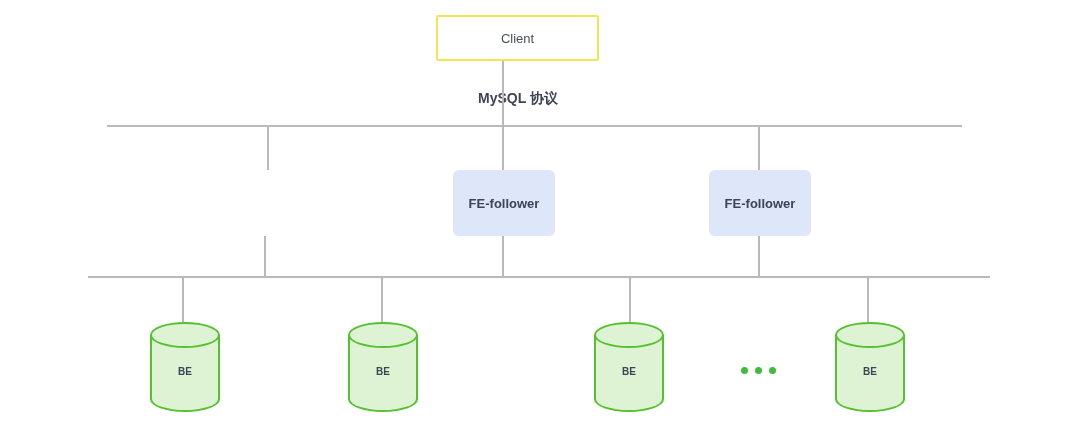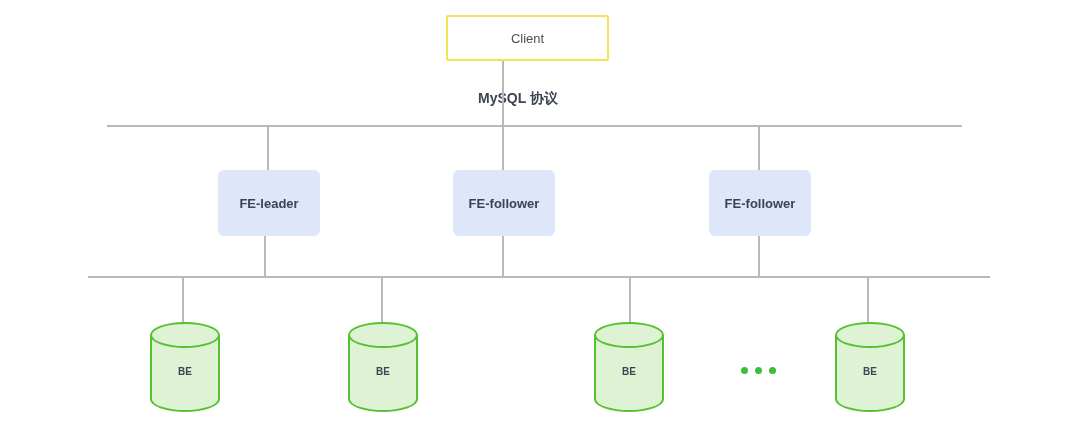--- a/index.html
+++ b/index.html
@@ -27,21 +27,21 @@
   }
   .v-line{
     position:absolute;width:1.5px;background:var(--line);
   }
   .node{
     position:absolute;
     display:flex;align-items:center;justify-content:center;
     box-sizing:border-box;
   }
   .client{
-    left:446px;top:15px;width:163px;height:46px;
+    left:436px;top:15px;width:163px;height:46px;
     background:var(--client-bg);
     border:2px solid var(--client-border);
     border-radius:2px;
     font-size:13px;color:var(--client-text);
   }
   .protocol{
     position:absolute;left:438px;top:90px;width:160px;
     text-align:center;
     font-size:14px;font-weight:bold;color:var(--node-text);
   }
@@ -109,23 +109,20 @@
   <div class="v-line" style="left:264px;top:236px;height:41px;"></div>
   <div class="v-line" style="left:502px;top:235px;height:42px;"></div>
   <div class="v-line" style="left:758px;top:236px;height:41px;"></div>
   <div class="h-line" style="left:88px;top:276px;width:902px;"></div>
 
   <div class="v-line" style="left:182px;top:277px;height:46px;"></div>
   <div class="v-line" style="left:381px;top:277px;height:46px;"></div>
   <div class="v-line" style="left:629px;top:277px;height:46px;"></div>
   <div class="v-line" style="left:867px;top:277px;height:46px;"></div>
 
-  <div class="node fe fe-1">
-    <span>FE-leader</span>
-  </div>
   <div class="node fe fe-2">
     <span>FE-follower</span>
   </div>
   <div class="node fe fe-3">
     <span>FE-follower</span>
   </div>
 
   <div class="cyl cyl-1">
     <div class="cyl-body"></div>
     <div class="cyl-top"></div>

